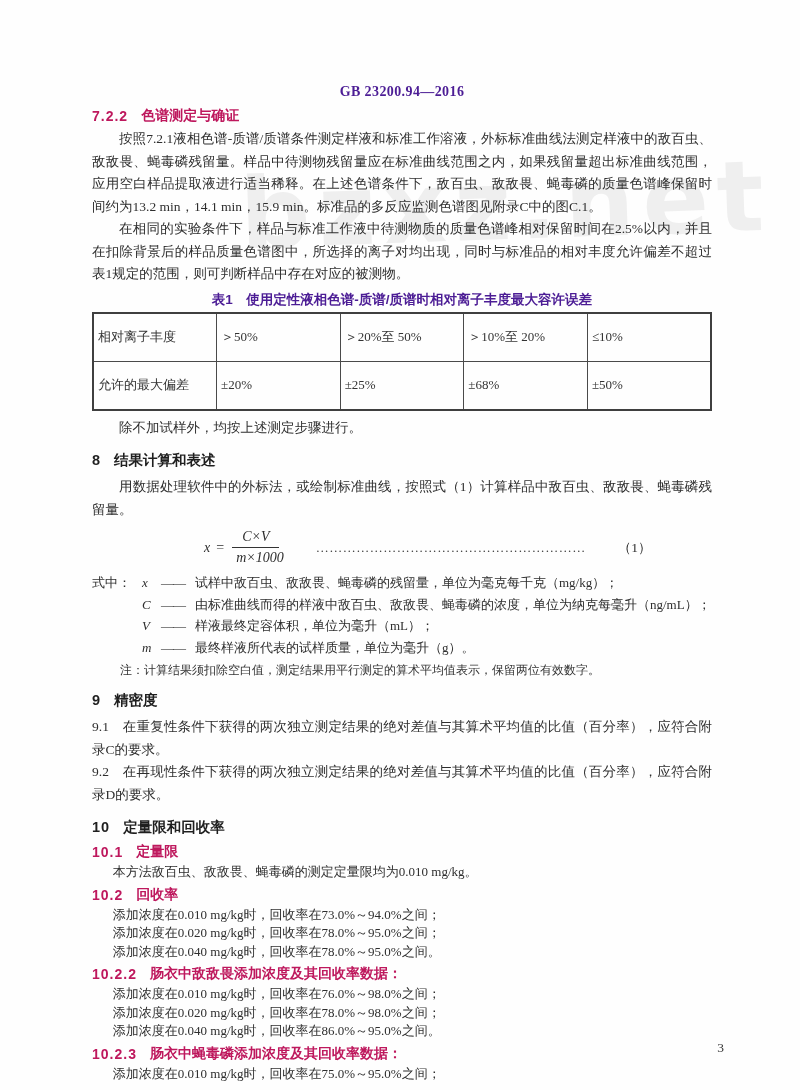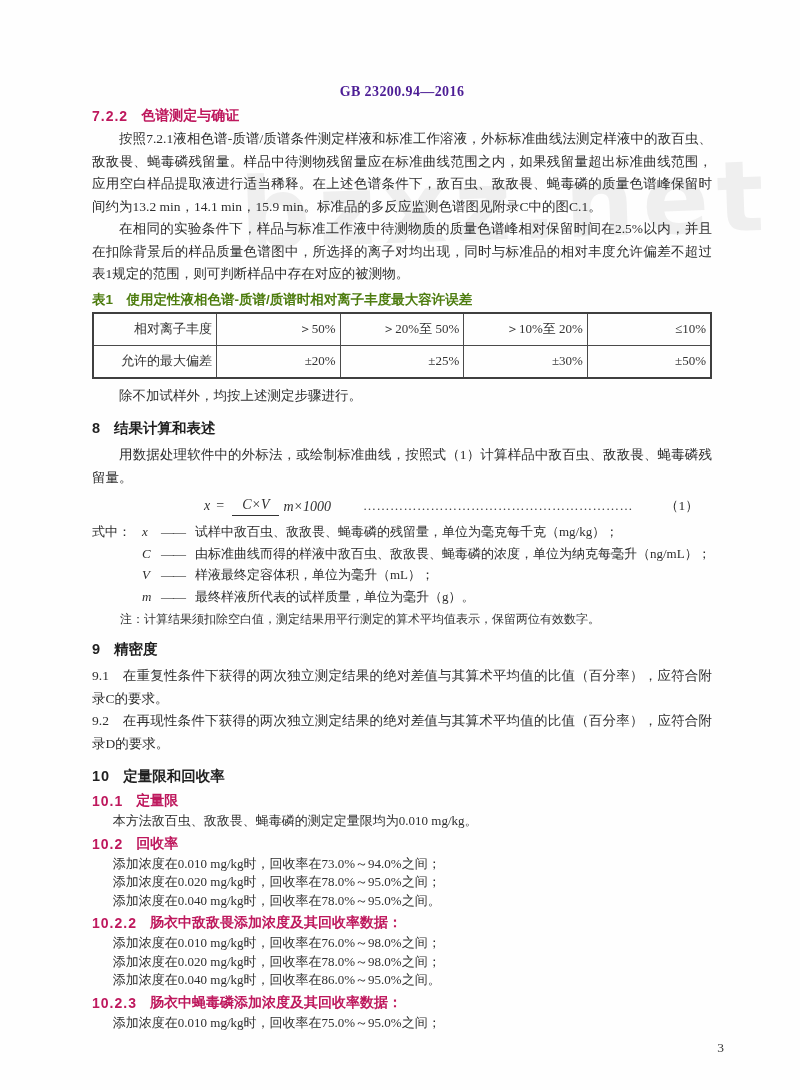--- a/index.html
+++ b/index.html
@@ -47,42 +47,42 @@
   
   .para {
     font-size: 13.5px; line-height: 22.5px; margin: 0;
     text-align: justify; color: #2e2e2e;
   }
   .indent { text-indent: 2em; }
 
   
   .tbl-caption {
     font-family: "Liberation Sans", "DejaVu Sans", sans-serif;
-    font-weight: bold; font-size: 13.5px; text-align: left;
-    margin: 5px 0 3px 0; color: #4d7c0f;
+    font-weight: bold; font-size: 13.5px; text-align: center;
+    margin: 5px 0 3px 0; color: #4c1d95;
   }
   table.tbl {
     width: 100%; border-collapse: collapse;
     border: 2px solid #3f3f3f; font-size: 13px; color: #333;
     margin-bottom: 6px;
   }
   table.tbl td {
     border: 1px solid #4a4a4a; height: 31px;
-    text-align: right; padding: 0 4px; width: 20%;
+    text-align: left; padding: 8px 4px; width: 20%;
   }
 
   
   .formula {
     display: flex; align-items: center;
     margin: 7px 0 5px 0; padding-left: 112px;
     font-size: 14px;
   }
   .f-var { font-style: italic; margin-right: 6px; }
   .f-eq  { margin-right: 8px; }
-  .frac  { display: inline-flex; align-items: center; line-height: 1.3; font-style: italic; }
+  .frac  { display: inline-flex; flex-direction: column; align-items: flex-start; line-height: 1.3; font-style: italic; }
   .f-num { padding: 0 10px 1px 10px; border-bottom: 1.4px solid #333; }
   .f-den { padding: 1px 4px 0 4px; }
   .f-dots {
     margin-left: 28px; width: 292px; overflow: hidden;
     white-space: nowrap; letter-spacing: 0.5px; font-size: 13px; color: #444;
   }
   .f-label { margin-left: 10px; font-size: 13.5px; }
 
   
   .where { position: relative; padding-left: 50px; margin-top: 3px; font-size: 13px; line-height: 21.5px; }
@@ -129,21 +129,21 @@
         <td>相对离子丰度</td>
         <td>＞50%</td>
         <td>＞20%至 50%</td>
         <td>＞10%至 20%</td>
         <td>≤10%</td>
       </tr>
       <tr>
         <td>允许的最大偏差</td>
         <td>±20%</td>
         <td>±25%</td>
-        <td>±30%</td>
+        <td>±68%</td>
         <td>±50%</td>
       </tr>
     </tbody>
       </table>
 
     <p class="para indent">除不加试样外，均按上述测定步骤进行。</p>
 
     <div class="h1">
       <span class="h-num">8</span>
       <span>结果计算和表述</span>

